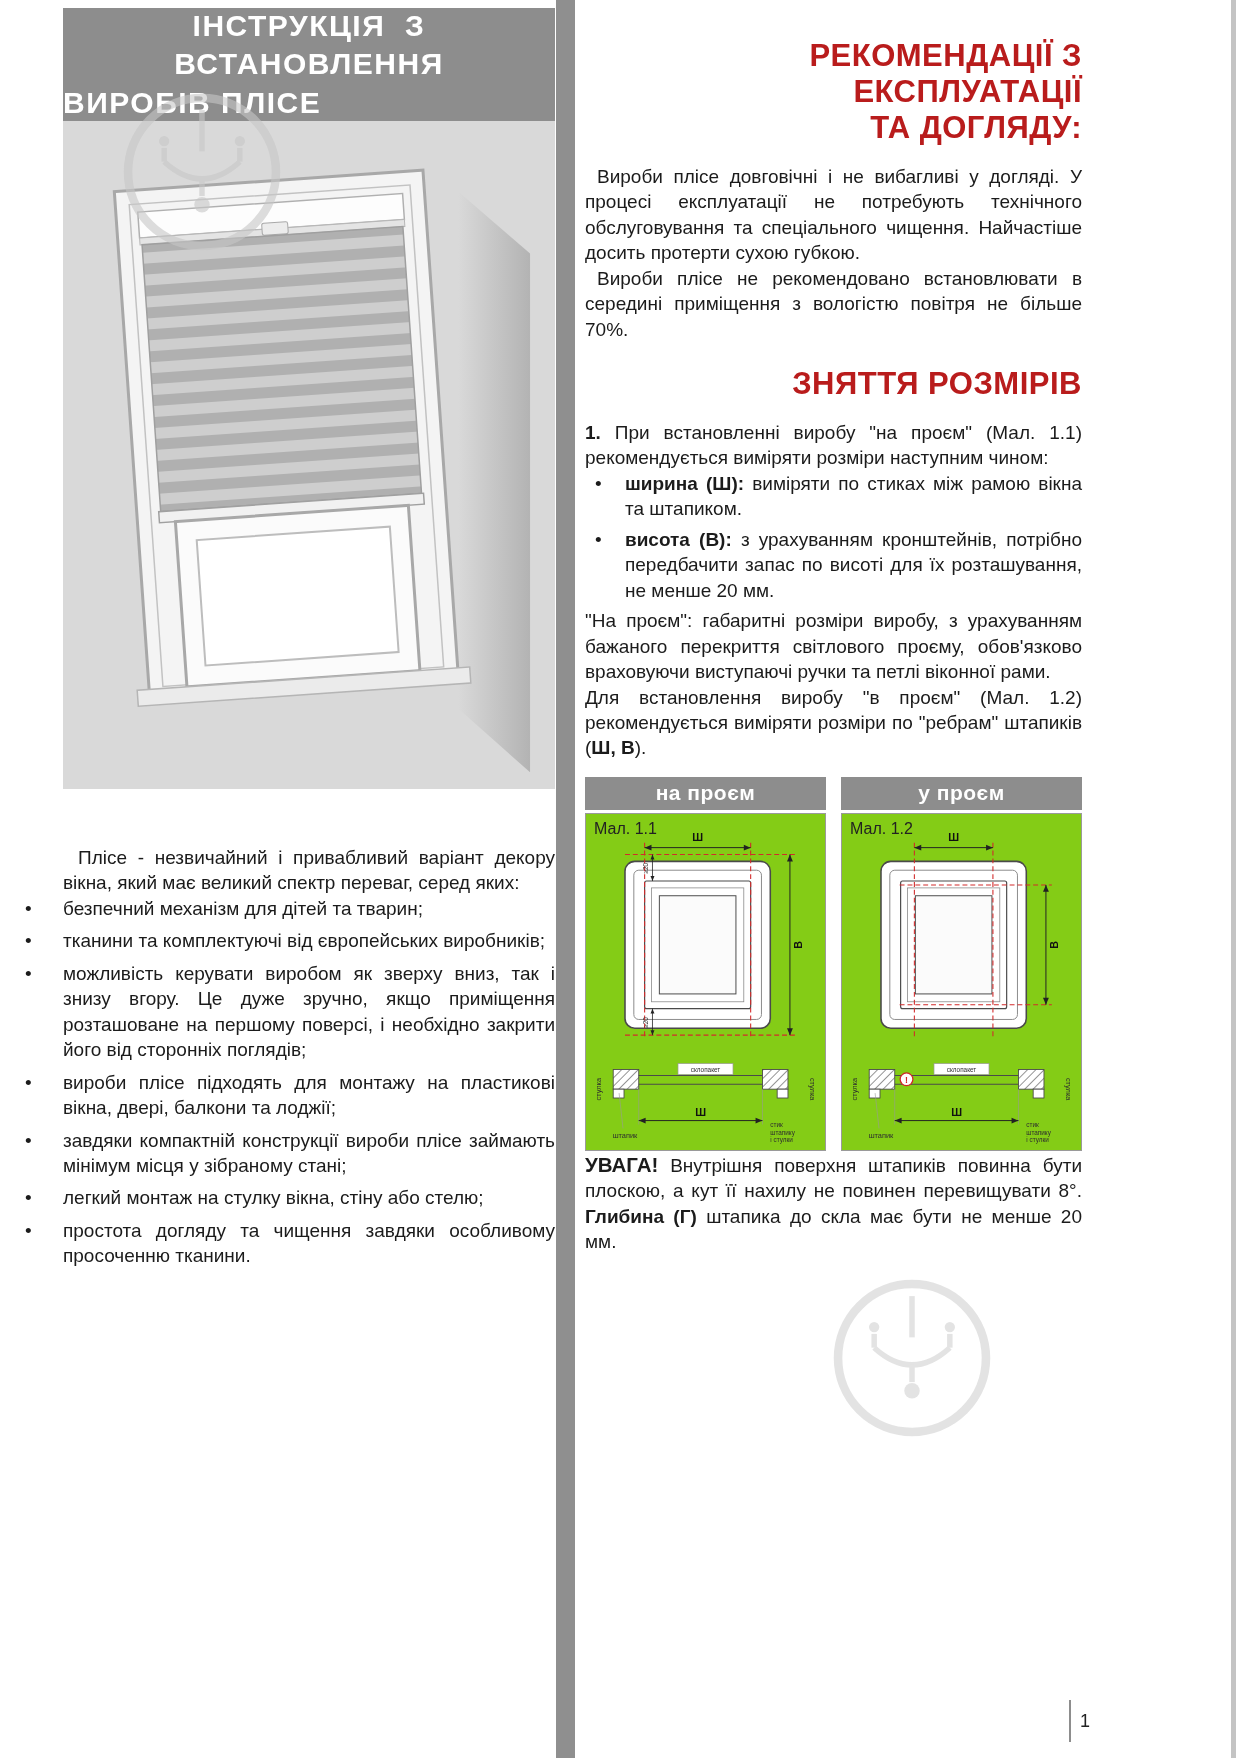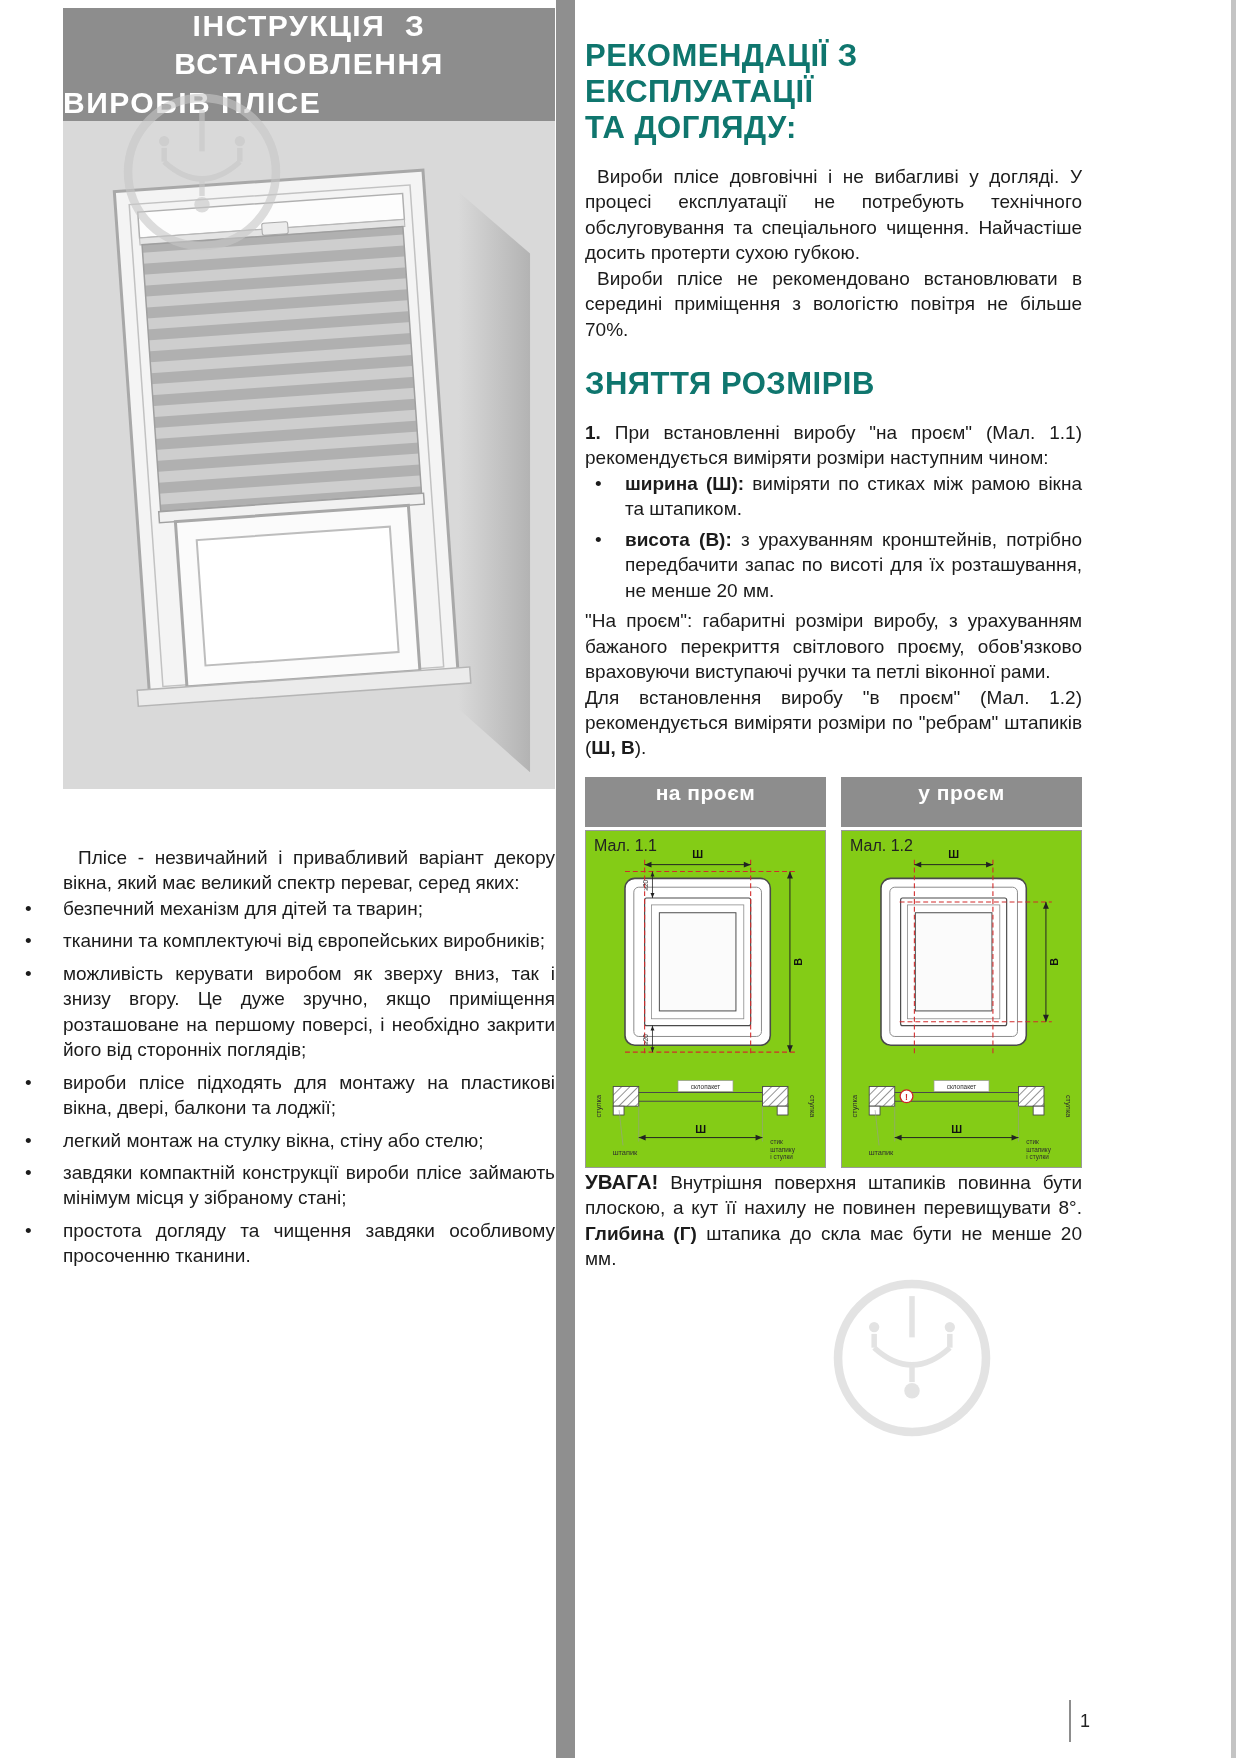--- a/index.html
+++ b/index.html
@@ -14,21 +14,21 @@
   
   .col-left { position:absolute; left:63px; top:0; width:492px; height:1758px; }
   .left-header { position:absolute; left:0; top:8px; width:492px; height:113px; background:#8d8d8d;
                  color:#ffffff; display:flex; flex-direction:column; align-items:flex-start; justify-content:center;
                  text-align:center; font-weight:bold; font-size:30px; line-height:1.28; letter-spacing:1.5px; }
   .left-header .hl1 { word-spacing:10px; }
   .illustration { position:absolute; left:0; top:121px; width:492px; height:668px; background:#d9d9d9; }
   .illu-svg { width:100%; height:100%; display:block; }
   .left-text { position:absolute; left:0; top:845px; width:492px; }
 
-  .h-section { font-size:31px; font-weight:bold; text-align:left; letter-spacing:0.5px; margin:0; color:#0f766e; }
+  .h-section { font-size:31px; font-weight:bold; text-align:right; letter-spacing:0.5px; margin:0; color:#b91c1c; }
   .purpose-heading { margin-bottom:26px; }
 
   p.body { font-size:19px; line-height:1.34; text-align:justify; margin:0; }
   .intro { text-indent:15px; margin-bottom:22px; }
 
   ul.plain { list-style:none; margin:0; padding:0; }
   .features { padding-left:87px; }
   .features li { position:relative; font-size:19px; line-height:1.34; text-align:justify; margin-bottom:7px; }
   .features li::before { content:"•"; position:absolute; left:-38px; top:0; }
 
@@ -41,21 +41,21 @@
   .p3 { margin-top:12px; }
   .measure-heading { margin:24px 0 18px; }
   .step { margin-bottom:5px; }
   .measure-list { padding-left:56px; margin-bottom:2px; }
   .measure-list li { position:relative; font-size:19px; line-height:1.34; text-align:justify; margin-bottom:5px;margin-left:40px; }
   .measure-list li::before { content:"•"; position:absolute; left:-30px; top:0; }
 
   .diagrams { display:flex; gap:15px; margin-top:16px; }
   .diagram { flex:1; min-width:0; }
   .diagram-header { background:#8d8d8d; color:#ffffff; font-weight:bold; font-size:21px; text-align:center;
-                    padding:4px 0 22px; letter-spacing:0.5px; }
+                    padding:4px 0 5px; letter-spacing:0.5px; }
   .diagram-box { border:1px solid #9a9a9a; margin-top:3px; position:relative; background:#84cc16; height:338px; }
   .fig-label { position:absolute; left:8px; top:6px; font-size:16px; color:#222222; }
   .diagram-svg { position:absolute; left:0; top:14px; width:100%; height:324px; }
 
   svg text { font-family:"Liberation Sans", sans-serif; }
   .dim     { font-size:11px; font-weight:bold; fill:#111111; }
   .smalltxt{ font-size:7.5px; fill:#2e2e2e; }
   .tinytxt { font-size:6.5px; fill:#2e2e2e; }
   .warntxt { font-size:9px; font-weight:bold; fill:#cf2626; }
 
@@ -115,22 +115,22 @@
       </svg>
     </div>
 
     <div class="left-text">
       <p class="body intro">Плісе - незвичайний і привабливий варіант декору вікна, який має великий спектр переваг, серед яких:</p>
       <ul class="plain features">
         <li>безпечний механізм для дітей та тварин;</li>
         <li>тканини та комплектуючі від європейських виробників;</li>
         <li>можливість керувати виробом як зверху вниз, так і знизу вгору. Це дуже зручно, якщо приміщення розташоване на першому поверсі, і необхідно закрити його від сторонніх поглядів;</li>
         <li>вироби плісе підходять для монтажу на пластикові вікна, двері, балкони та лоджії;</li>
+        <li>завдяки компактній конструкції вироби плісе займають мінімум місця у зібраному стані;</li>
         <li>легкий монтаж на стулку вікна, стіну або стелю;</li>
-        <li>завдяки компактній конструкції вироби плісе займають мінімум місця у зібраному стані;</li>
         <li>простота догляду та чищення завдяки особливому просоченню тканини.</li>
       </ul>
     </div>
   </div>
 
   <div class="col-right">
 
     <h1 class="h-section care-heading">
       <span>РЕКОМЕНДАЦІЇ З ЕКСПЛУАТАЦІЇ</span>
       <span>ТА ДОГЛЯДУ:</span>

